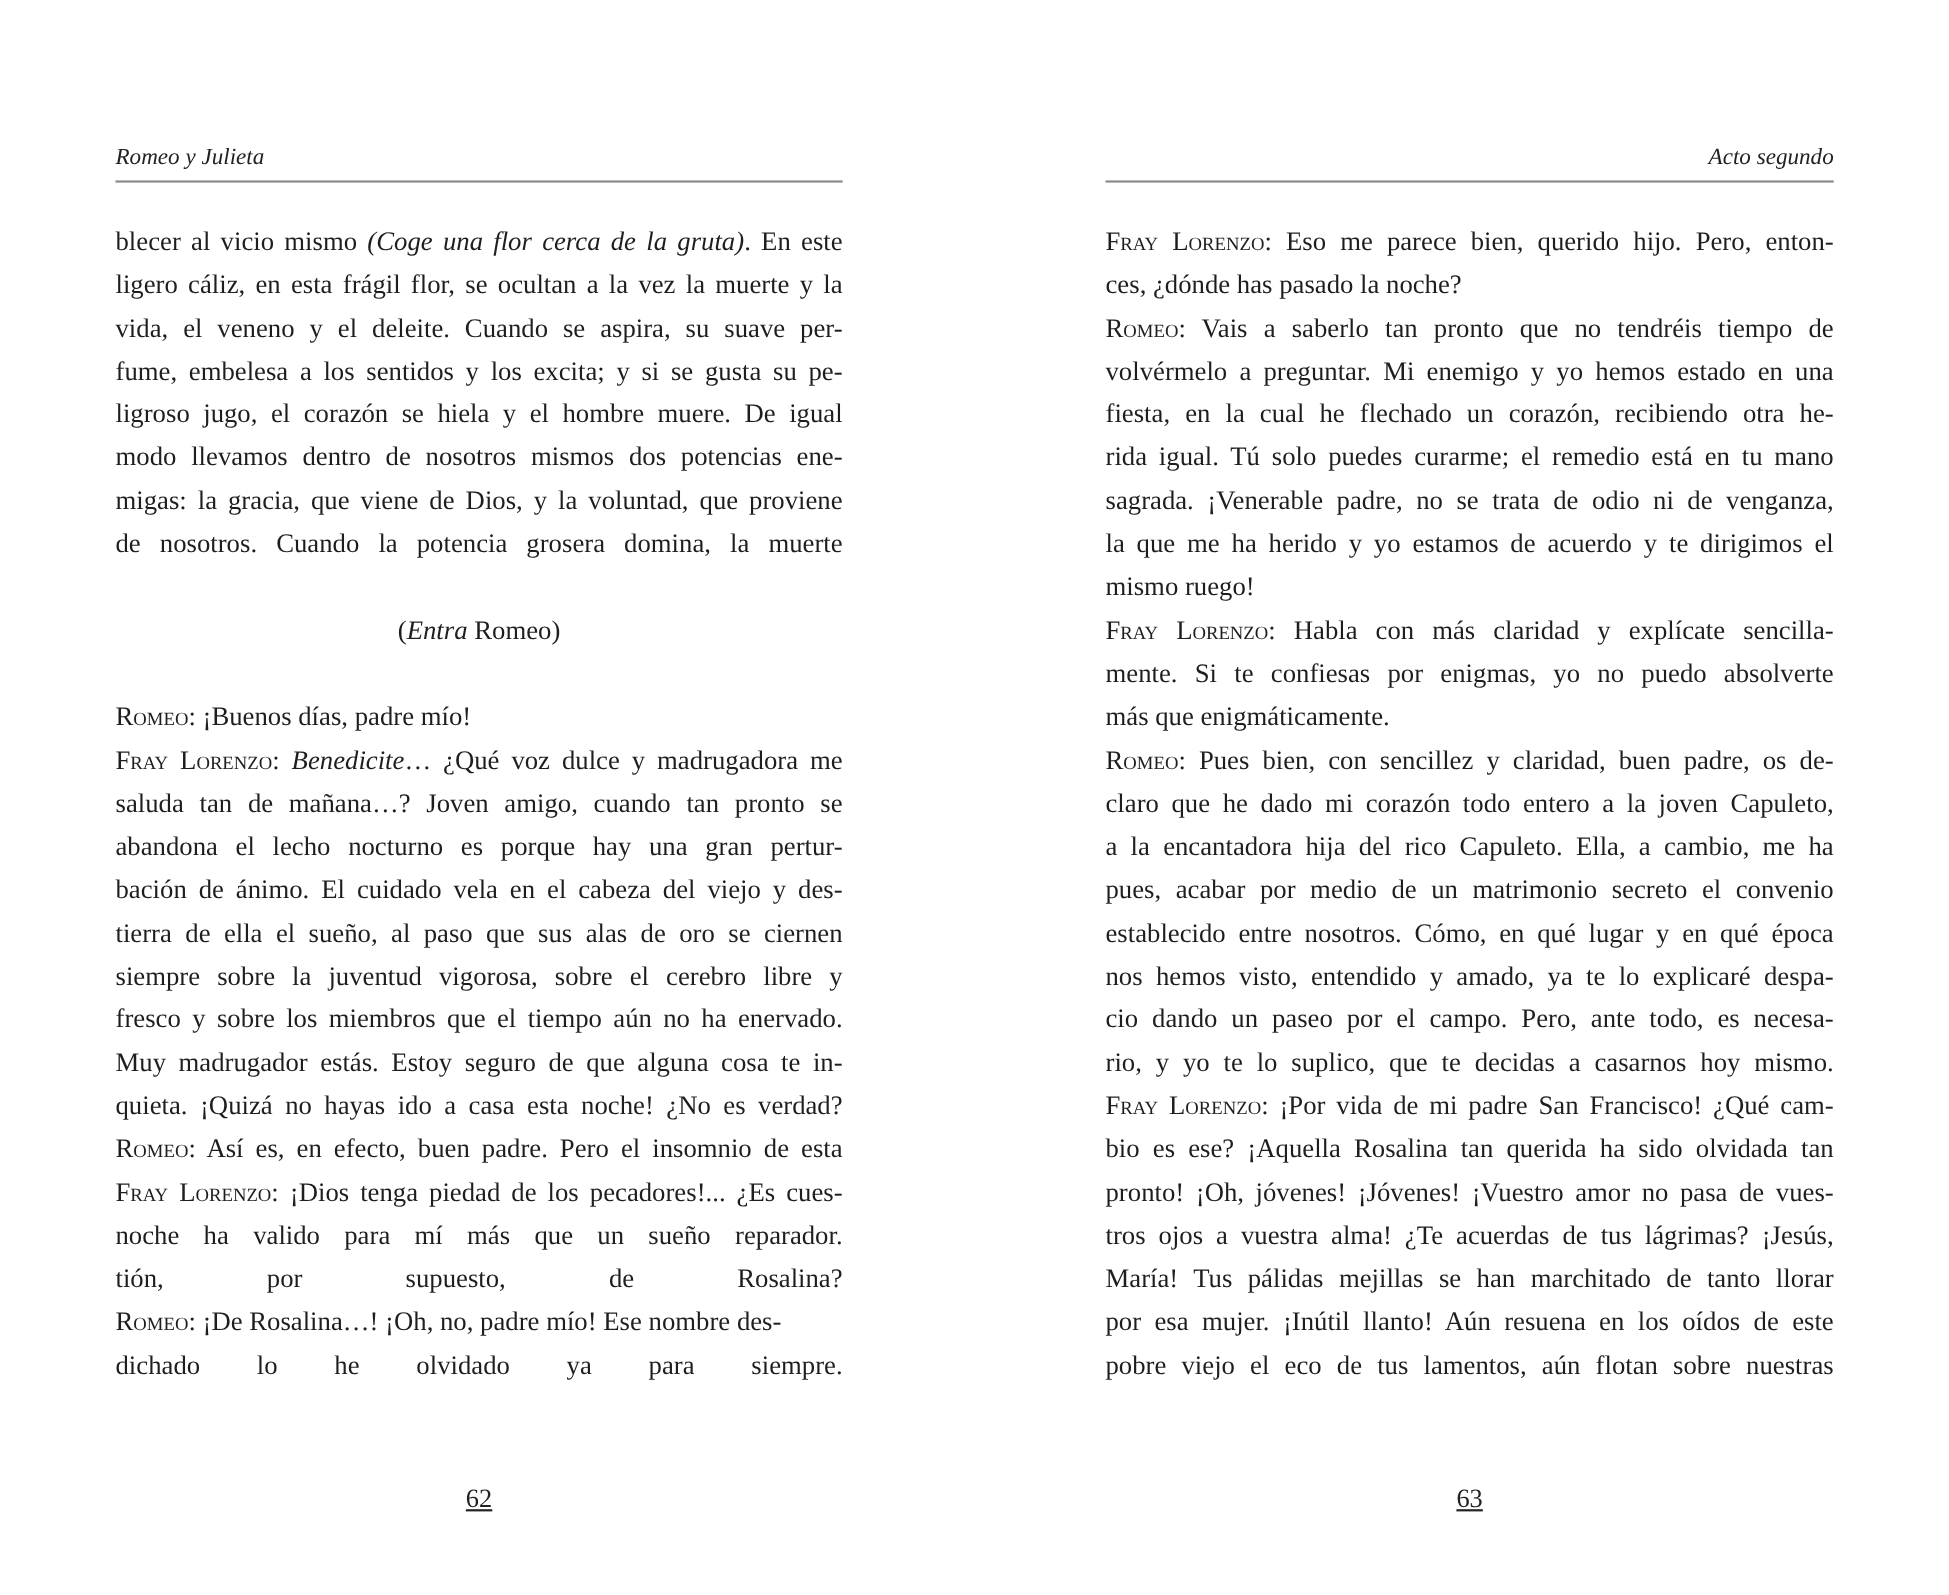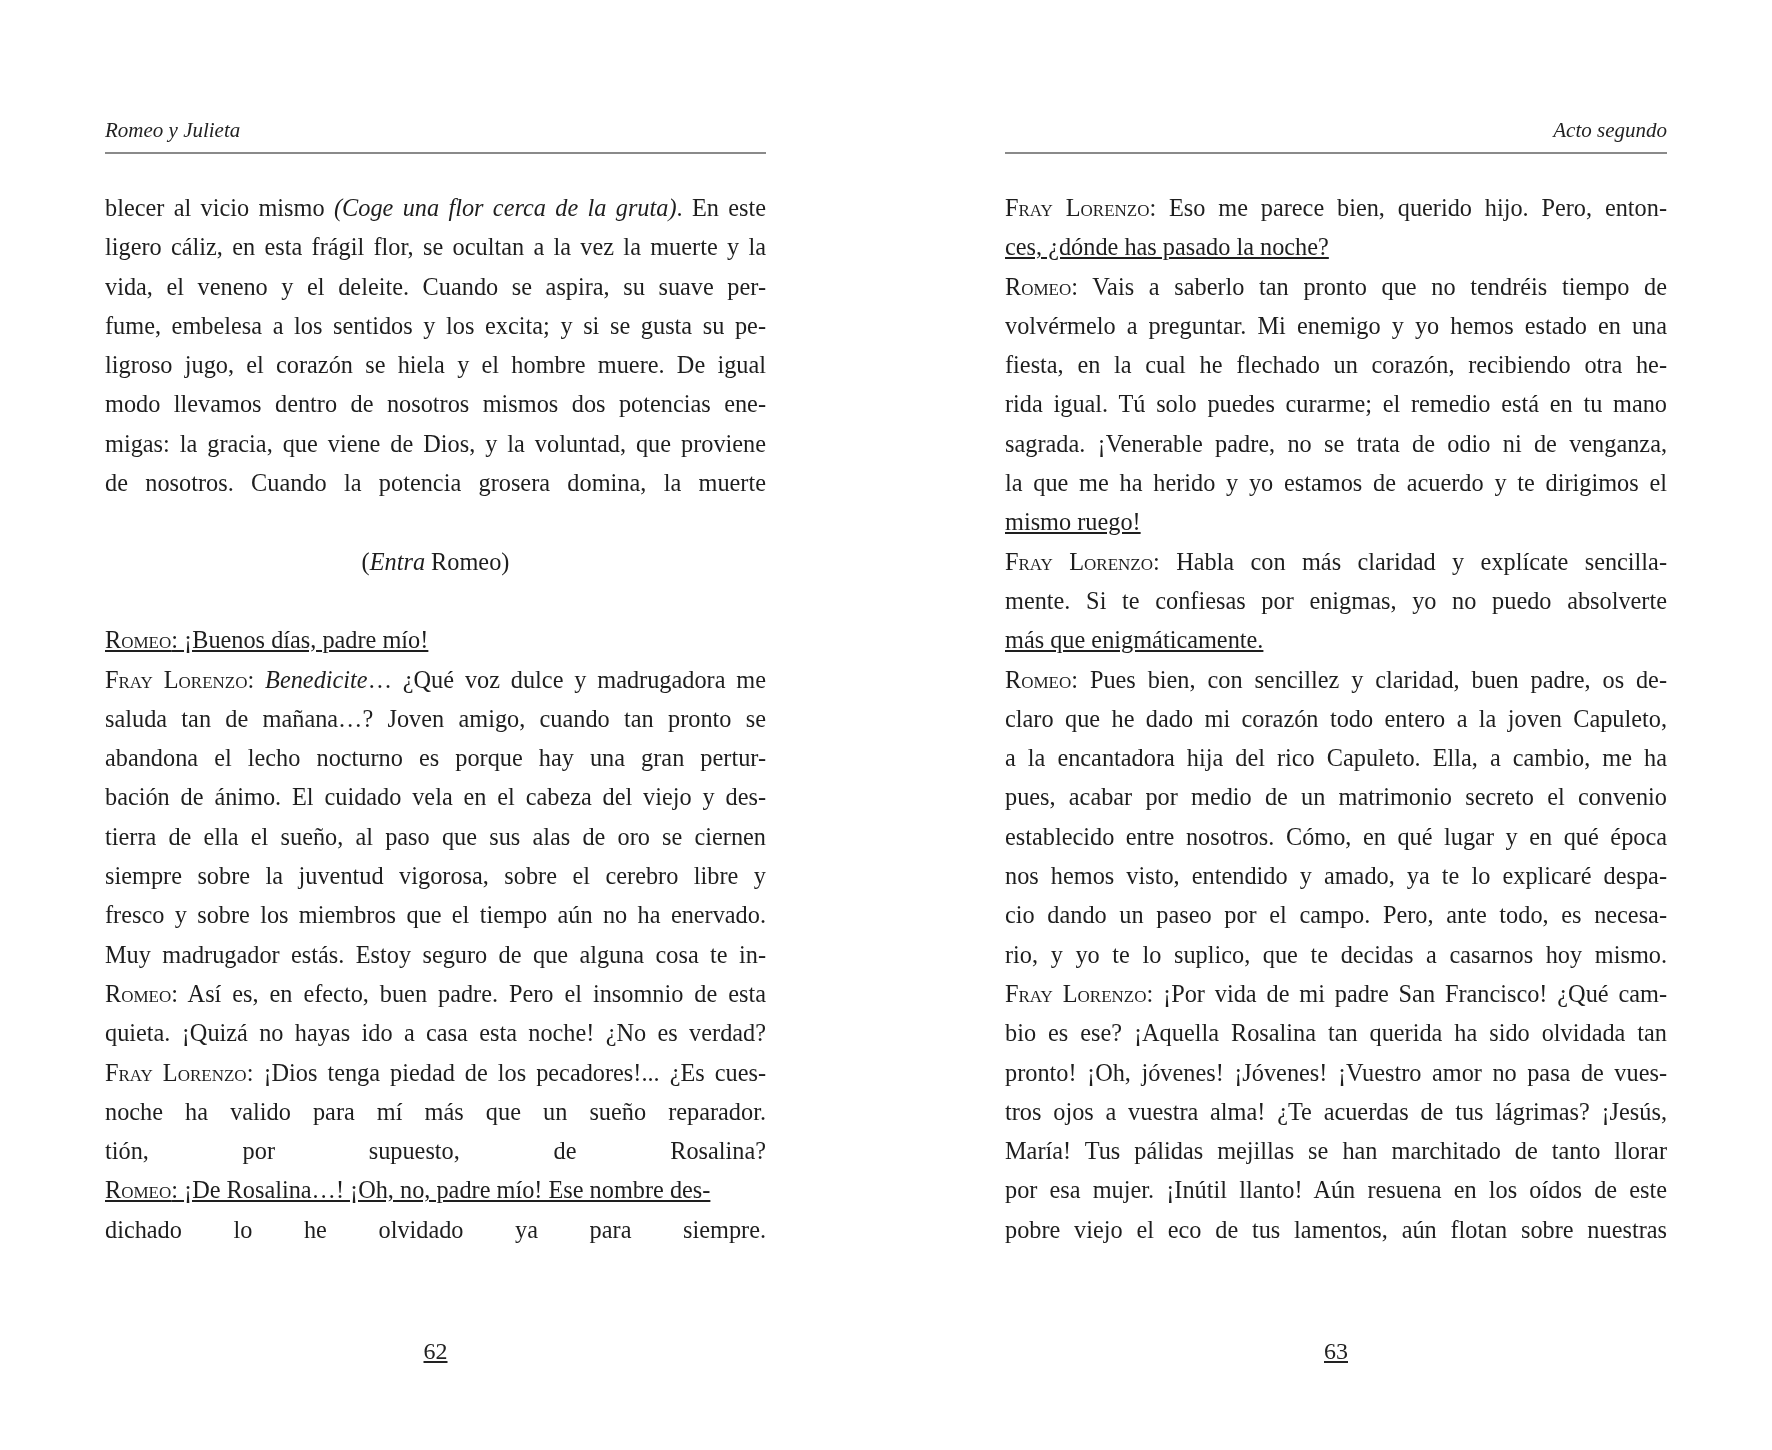--- a/index.html
+++ b/index.html
@@ -1,31 +1,31 @@
 <!DOCTYPE html>
 <html><head>
 <meta charset="utf-8">
 <style>
   html, body { margin: 0; padding: 0; background: #ffffff; }
   body { width: 1772px; height: 1450px; position: relative; overflow: hidden;
          font-family: "Liberation Serif", "DejaVu Serif", serif; color: #1e1e1e; }
-  .page { position: absolute; top: 0; height: 1094px; }
+  .page { position: absolute; top: 12px; height: 1094px; }
   .page-left { left: 105px; width: 661px; }
   .page-right { left: 1005px; width: 662px; }
   .running-head { position: absolute; top: 116px; left: 0; right: 0; height: 28px;
                   font-style: italic; font-size: 21px; line-height: 28px; color: #222; }
   .page-left .running-head { text-align: left; }
   .page-right .running-head { text-align: right; }
   .rule { position: absolute; top: 152px; left: 0; right: 0; height: 0;
           border-top: 2px solid #8a8a8a; }
   .body { position: absolute; top: 188px; left: 0; right: 0;
           font-size: 24.3px; line-height: 39.3px; text-align: justify;
           hyphens: manual; }
   .line { display: block; text-align: justify; text-align-last: justify; white-space: nowrap; height: 39.3px; }
-  .line.last { text-align-last: left; text-decoration: underline; }
+  .line.last { text-align-last: left; }
   .line.center { text-align: center; text-align-last: center; }
   .gap { height: 39.3px; display: block; }
   .sc { font-variant: small-caps; }
   .it { font-style: italic; margin-top: 12px; }
   .folio { position: absolute; top: 1336px; left: 0; right: 0; text-align: center;
            font-size: 24px; line-height: 30px; color: #222; text-decoration: underline; }
 </style>
 </head>
 <body>
 
@@ -46,22 +46,22 @@
       <span class="gap"></span>
       <span class="line last"><span class="sc">Romeo</span><span>: ¡Buenos días, padre mío!</span></span>
       <span class="line"><span class="sc">Fray Lorenzo</span><span>: </span><span class="it">Benedicite</span><span>… ¿Qué voz dulce y madrugadora me</span></span>
       <span class="line"><span>saluda tan de mañana…? Joven amigo, cuando tan pronto se</span></span>
       <span class="line"><span>abandona el lecho nocturno es porque hay una gran pertur-</span></span>
       <span class="line"><span>bación de ánimo. El cuidado vela en el cabeza del viejo y des-</span></span>
       <span class="line"><span>tierra de ella el sueño, al paso que sus alas de oro se ciernen</span></span>
       <span class="line"><span>siempre sobre la juventud vigorosa, sobre el cerebro libre y</span></span>
       <span class="line"><span>fresco y sobre los miembros que el tiempo aún no ha enervado.</span></span>
       <span class="line"><span>Muy madrugador estás. Estoy seguro de que alguna cosa te in-</span></span>
+      <span class="line"><span>quieta. ¡Quizá no hayas ido a casa esta noche! ¿No es verdad?</span></span>
       <span class="line"><span class="sc">Romeo</span><span>: Así es, en efecto, buen padre. Pero el insomnio de esta</span></span>
-      <span class="line"><span>quieta. ¡Quizá no hayas ido a casa esta noche! ¿No es verdad?</span></span>
       <span class="line"><span class="sc">Fray Lorenzo</span><span>: ¡Dios tenga piedad de los pecadores!... ¿Es cues-</span></span>
       <span class="line"><span>noche ha valido para mí más que un sueño reparador.</span></span>
       <span class="line"><span>tión, por supuesto, de Rosalina?</span></span>
       <span class="line last"><span class="sc">Romeo</span><span>: ¡De Rosalina…! ¡Oh, no, padre mío! Ese nombre des-</span></span>
       <span class="line"><span>dichado lo he olvidado ya para siempre.</span></span>
     </div>
   <div class="folio">62</div>
 </div>
 
 <div class="page page-right">

